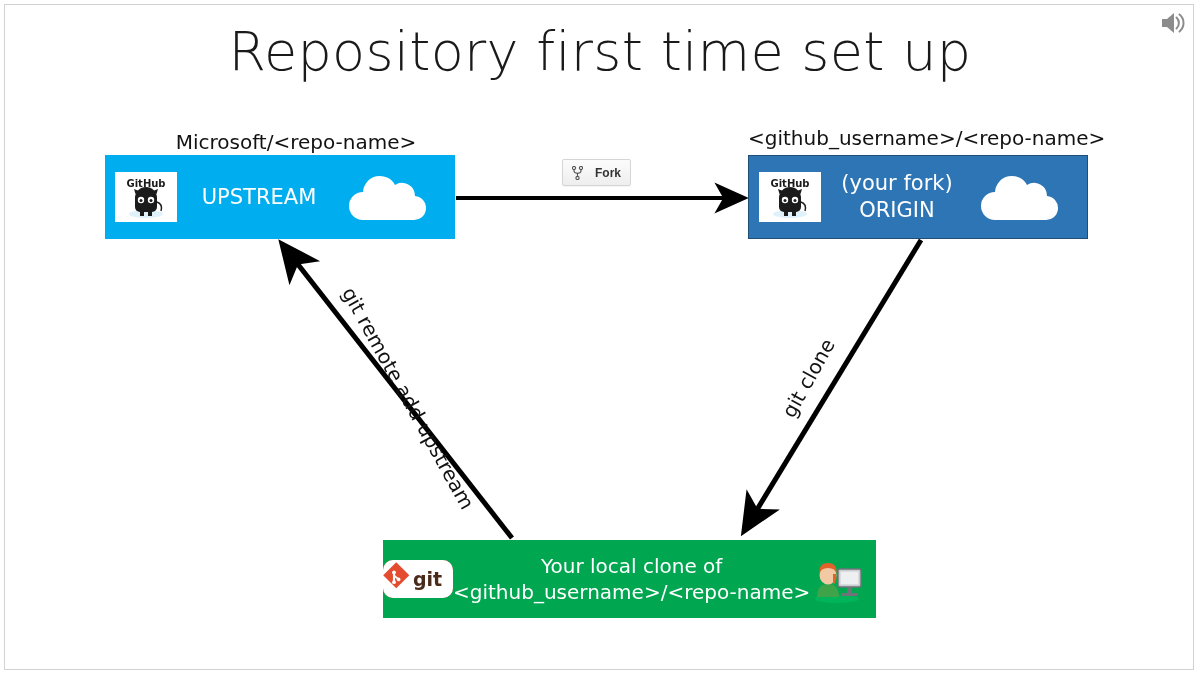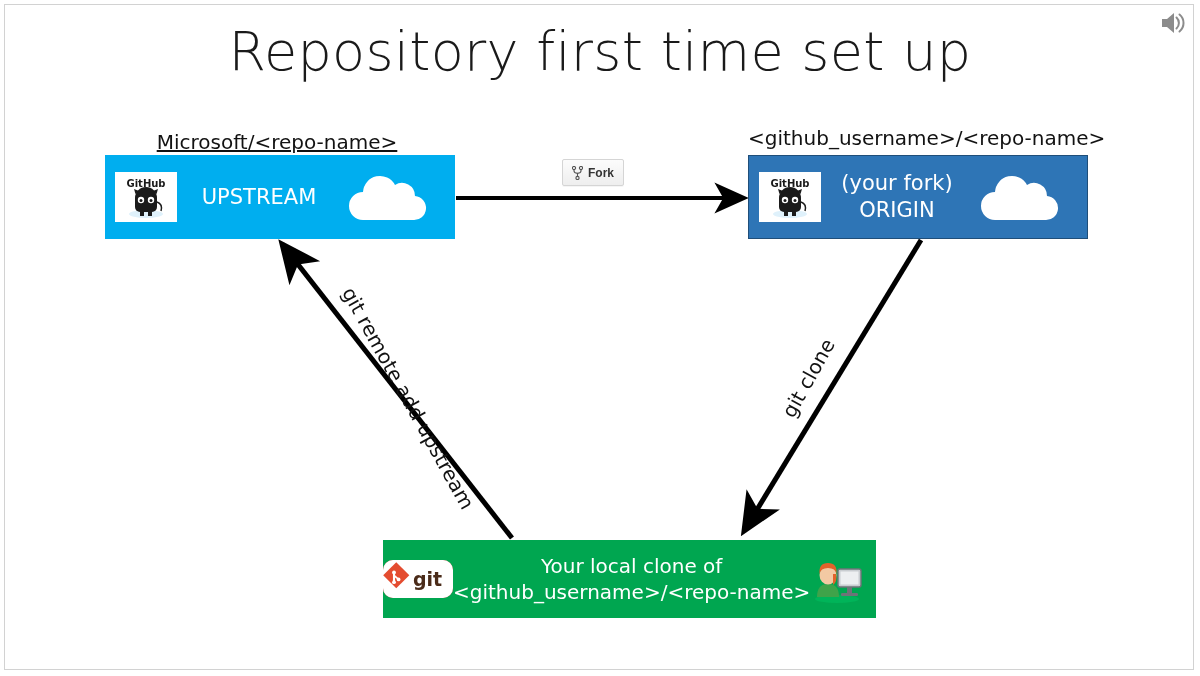--- a/index.html
+++ b/index.html
@@ -58,21 +58,21 @@
   
   .box-caption {
     position: absolute;
     font-family: "DejaVu Sans", sans-serif;
     font-size: 20px;
     line-height: 24px;
     color: #121212;
     white-space: nowrap;
     text-align: center;
   }
-  #caption-upstream { left: 102px; top: 130px; width: 350px; text-decoration: underline; }
+  #caption-upstream { left: 121px; top: 130px; width: 350px; }
   #caption-origin   { left: 748px; top: 126px; width: 340px; }
 
   
   .repo-box {
     position: absolute;
     display: flex;
     align-items: center;
     box-sizing: border-box;
   }
   #box-upstream {
@@ -145,21 +145,21 @@
 
   
   #fork-button {
     position: absolute;
     left: 562px;
     top: 159px;
     height: 25px;
     padding: 0 9px;
     display: flex;
     align-items: center;
-    gap: 5px;
+    gap: 12px;
     background: linear-gradient(180deg, #fcfcfc 0%, #eeeeee 100%);
     border: 1px solid #d5d5d5;
     border-radius: 2px;
     box-shadow: 0 1px 0 rgba(0,0,0,0.04);
     font-family: "Liberation Sans", sans-serif;
     font-size: 12px;
     font-weight: bold;
     color: #333333;
     white-space: nowrap;
   }

